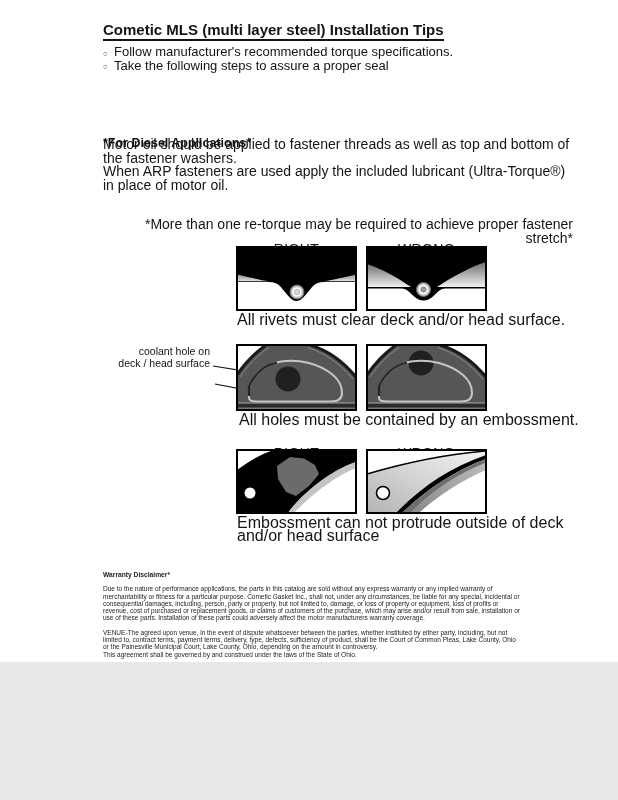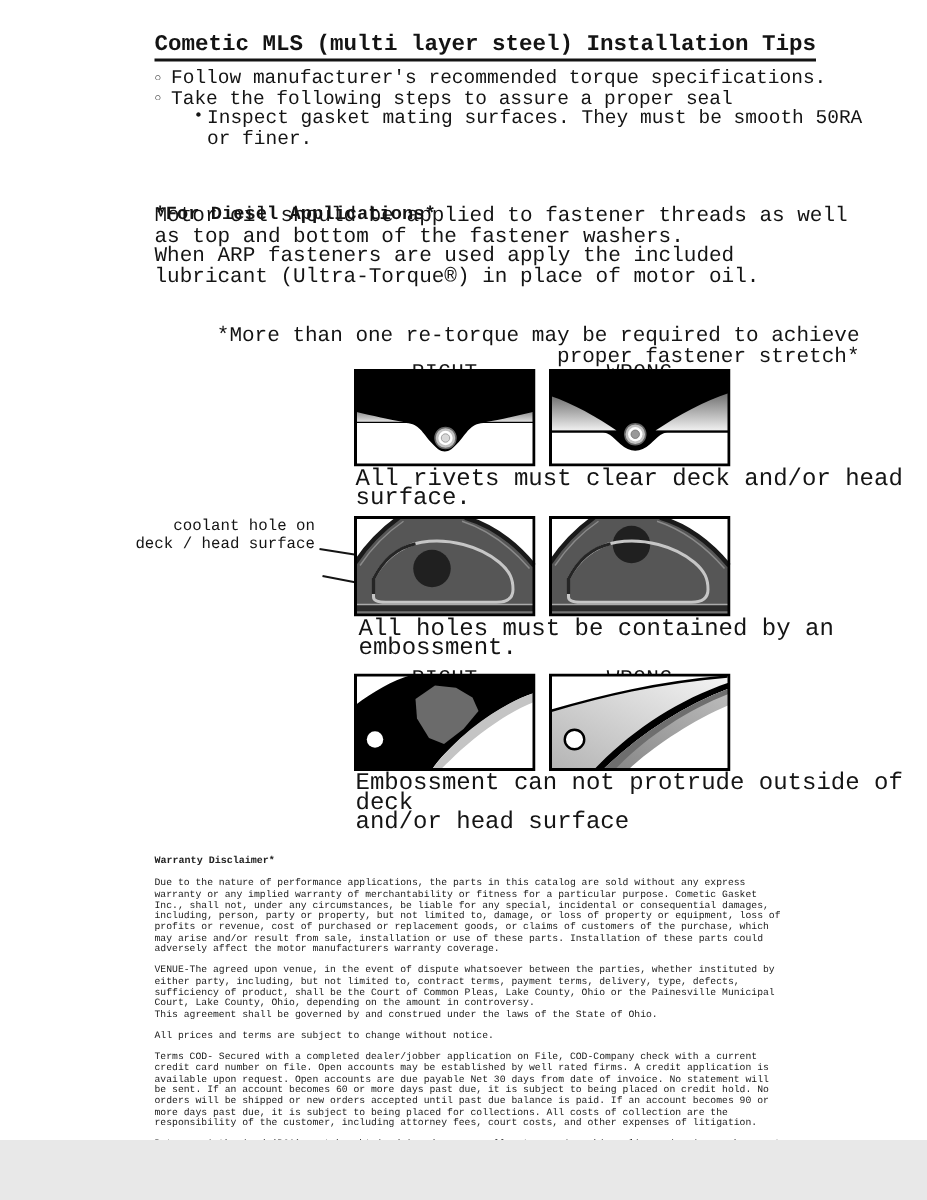--- a/index.html
+++ b/index.html
@@ -1,18 +1,18 @@
 <!DOCTYPE html>
 <html><head>
 <meta charset="utf-8">
 <style>
   html,body{margin:0;padding:0;background:#e8e8e8;}
   .page{
-    position:relative;width:618px;height:760px;background:#ffffff;
-    font-family:Liberation Mono, monospace;color:#141414;overflow:hidden;
+    position:relative;width:618px;height:662px;background:#ffffff;
+    font-family:Liberation Sans, sans-serif;color:#141414;overflow:hidden;
     margin:0 auto;
   }
   .preline{white-space:pre-line;}
 
   
   .title{position:absolute;left:103px;top:21px;font-size:15px;font-weight:bold;}
   .title .ul{border-bottom:2px solid #141414;padding-bottom:1px;}
 
   
   .bullets{position:absolute;left:103px;top:45px;width:480px;font-size:13px;line-height:13.5px;}
@@ -68,21 +68,20 @@
     </defs>
   </svg>
 
   <div class="title">
     <span class="ul">Cometic MLS (multi layer steel) Installation Tips</span>
   </div>
 
   <div class="bullets">
     <div class="bullet-row"><span>Follow manufacturer's recommended torque specifications.</span></div>
     <div class="bullet-row"><span>Take the following steps to assure a proper seal</span></div>
-    <div class="sub-row"><span>Inspect gasket mating surfaces.  They must be smooth 50RA or finer.</span></div>
   </div>
 
   <div class="diesel-heading">*For Diesel Applications*</div>
   <div class="body-para p1 preline">Motor oil should be applied to fastener threads as well as top and bottom of the fastener washers.
 When ARP fasteners are used apply the included lubricant (Ultra-Torque®) in place of motor oil.</div>
   <div class="body-para p3">*More than one re-torque may be required to achieve proper fastener stretch*</div>
 
   <div class="fig-label" style="left:236px;top:229px;">RIGHT</div>
   <div class="fig-label" style="left:366px;top:229px;">WRONG</div>
 

